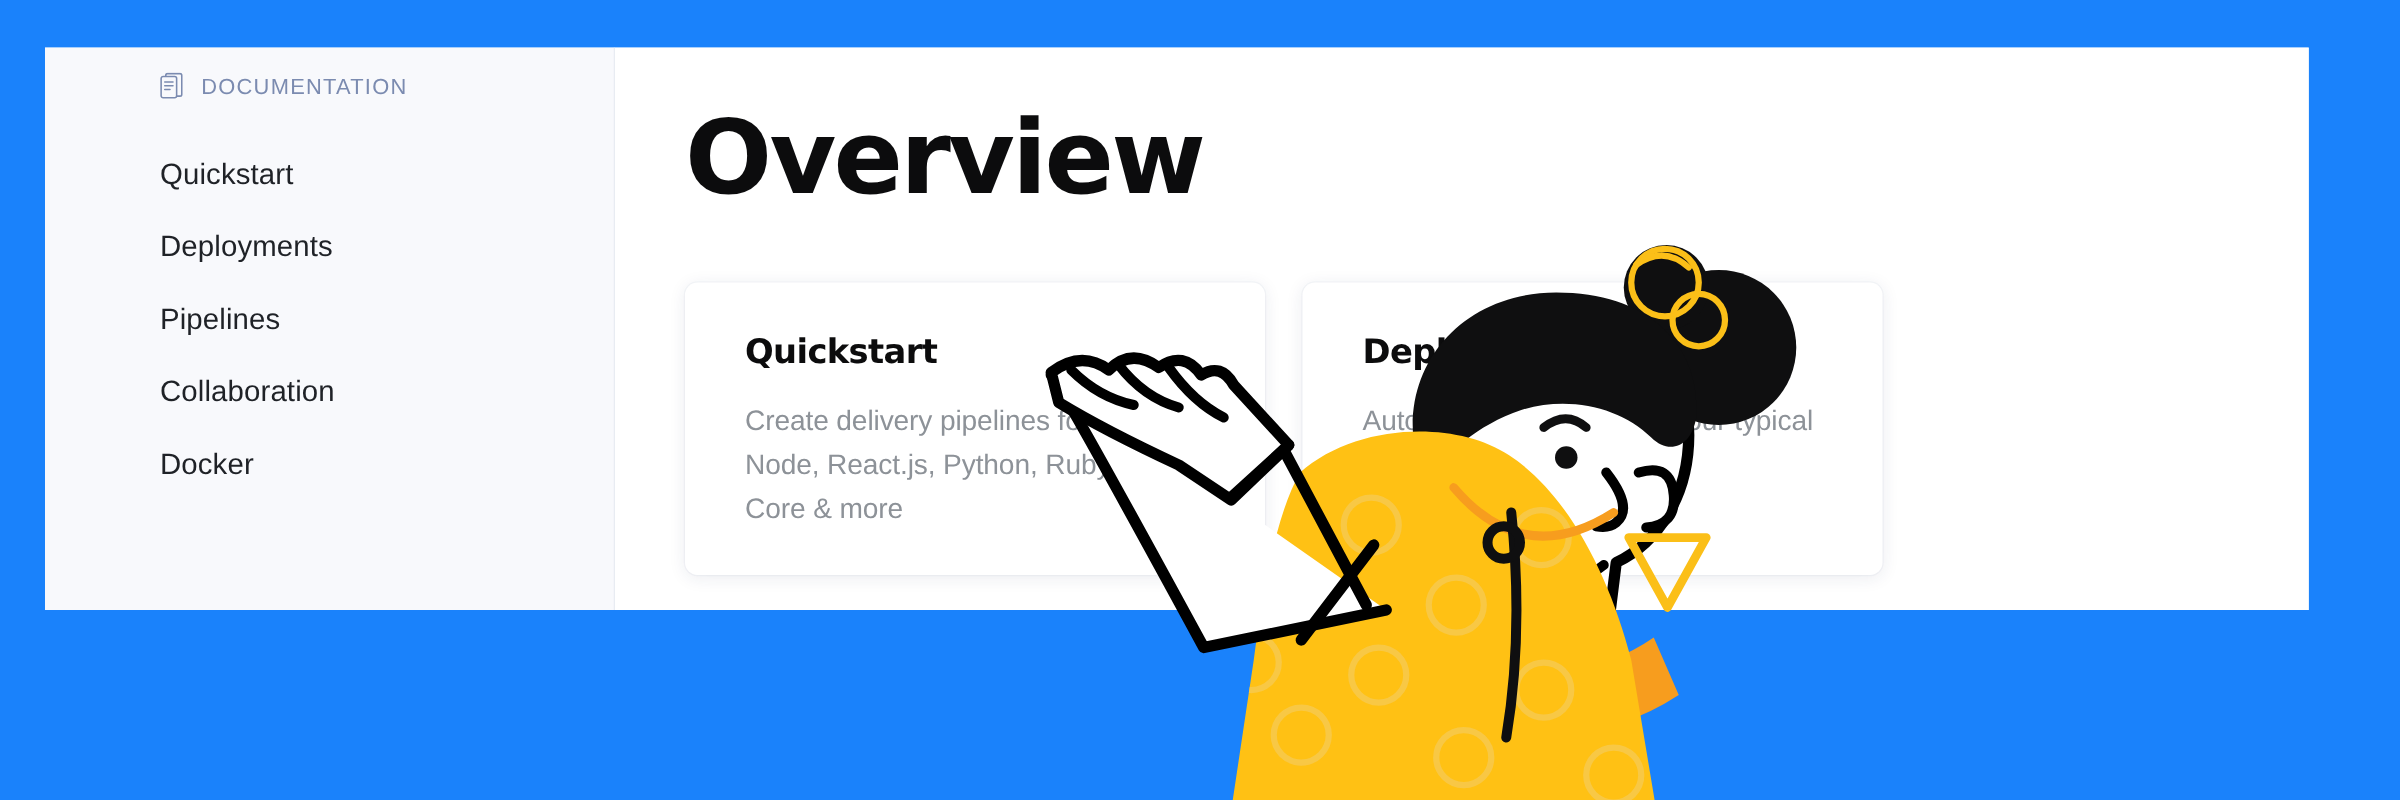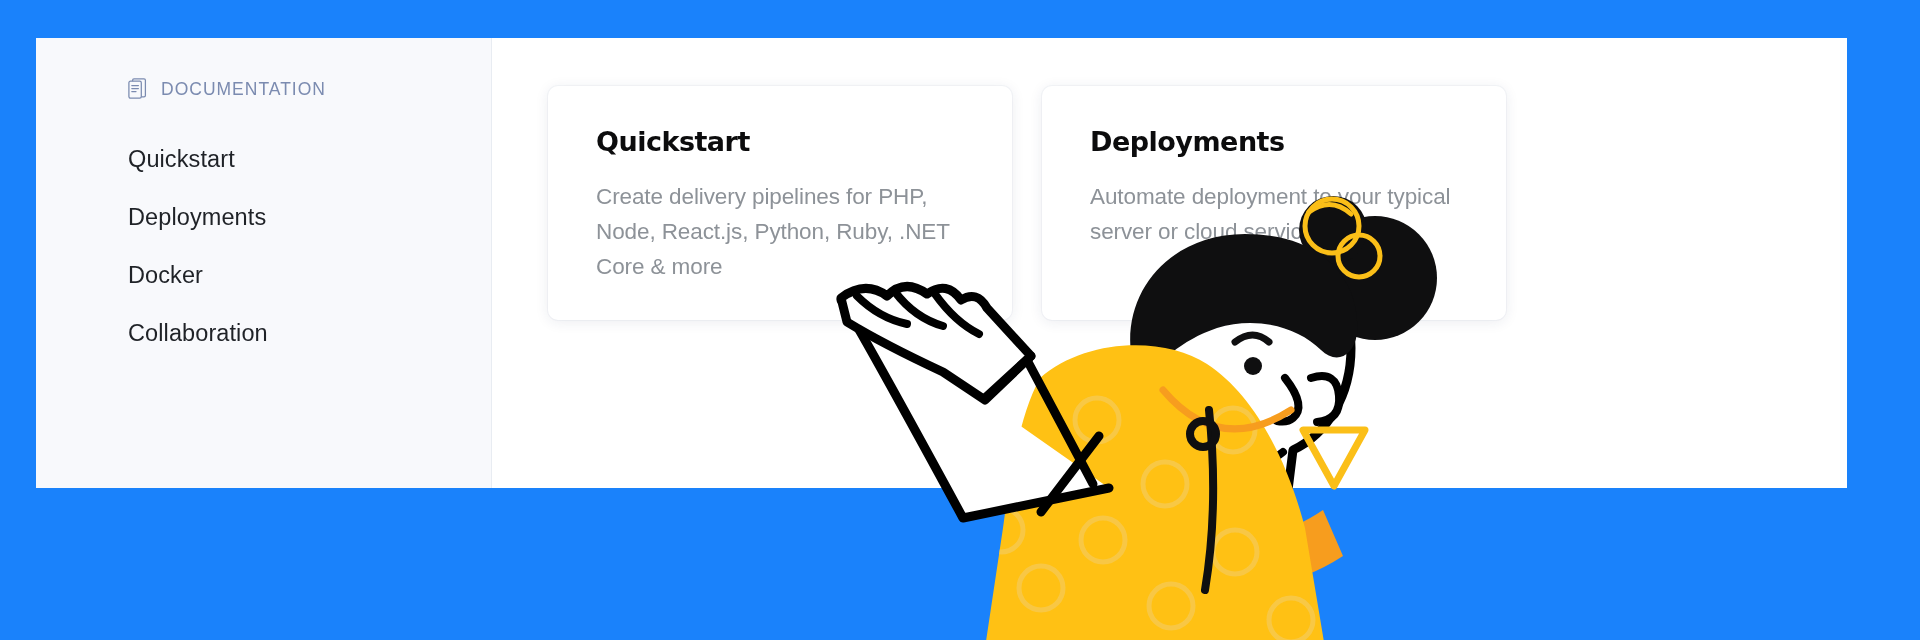--- a/index.html
+++ b/index.html
@@ -20,21 +20,21 @@
     display:flex;
     overflow:hidden;
   }
 
   
   .sidebar {
     width:456px;
     flex:0 0 456px;
     background:#f8f9fc;
     border-right:1px solid #e8ecf2;
-    padding:40px 0 0 0;
+    padding:20px 0 0 0;
     position:relative;
   }
   .sidebar-header {
     display:flex;
     align-items:center;
     gap:13px;
     padding-left:92px;
     margin-bottom:31px;
   }
   .doc-icon { width:20px; height:22px; flex:0 0 20px; display:block; }
@@ -136,30 +136,34 @@
       </div>
 
       <ul class="nav-list">
         <li class="nav-item">
           <span>Quickstart</span>
         </li>
         <li class="nav-item">
           <span>Deployments</span>
         </li>
         <li class="nav-item">
+          <span>Pipelines</span>
+        </li>
+        <li class="nav-item">
+          <span>Collaboration</span>
+        </li>
+        <li class="nav-item">
           <span>Docker</span>
-        </li>
-        <li class="nav-item">
-          <span>Collaboration</span>
         </li>
       </ul>
     </aside>
 
     <section class="main">
 
+      <h1 class="page-title">Overview</h1>
 
       <div class="card-grid">
 
         <div class="card">
           <div class="card-title">Quickstart</div>
           <div class="card-body">Create delivery pipelines for PHP, Node, React.js, Python, Ruby, .NET Core &amp; more</div>
         </div>
 
         <div class="card">
           <div class="card-title">Deployments</div>

